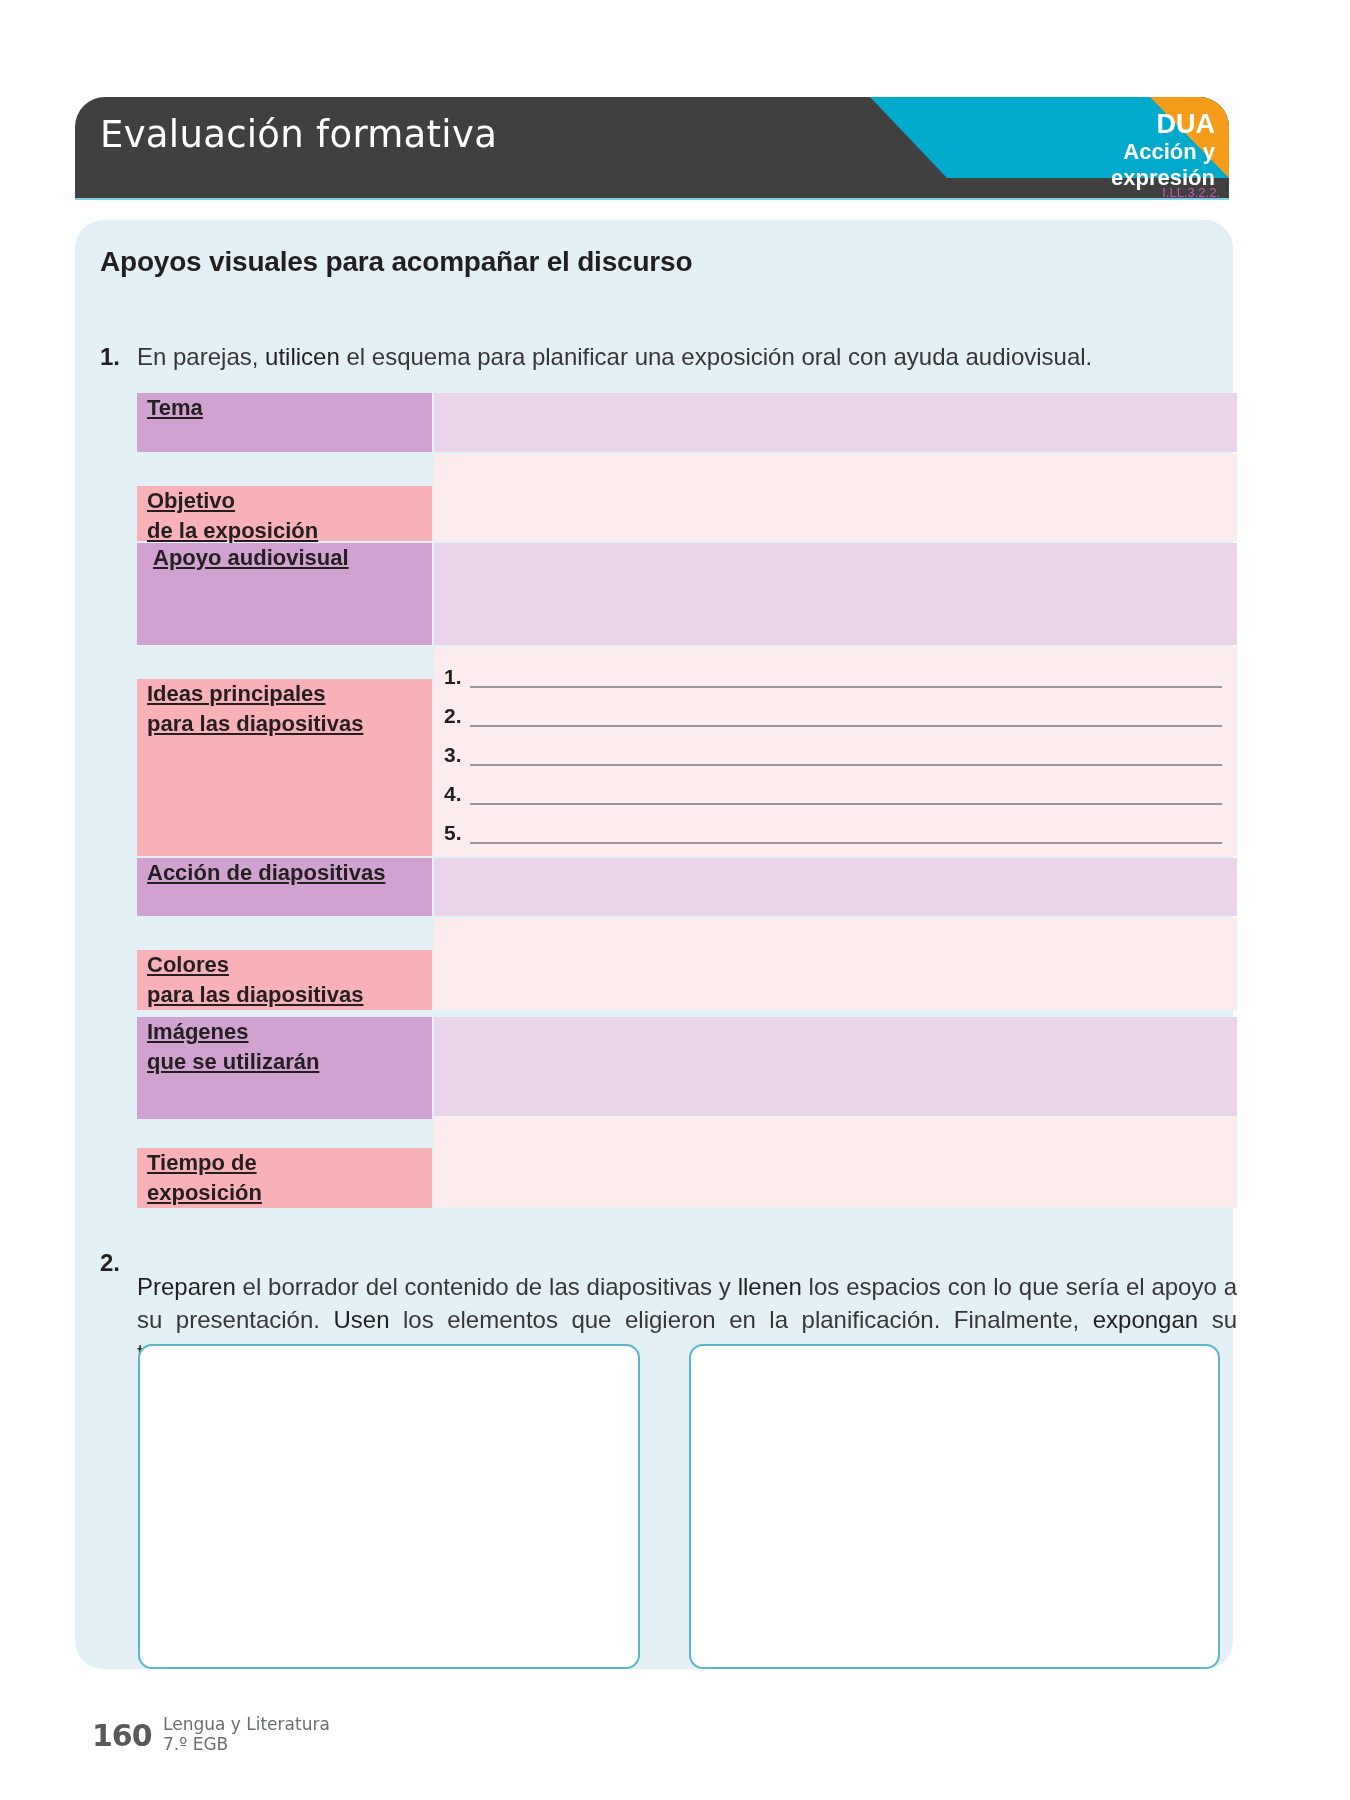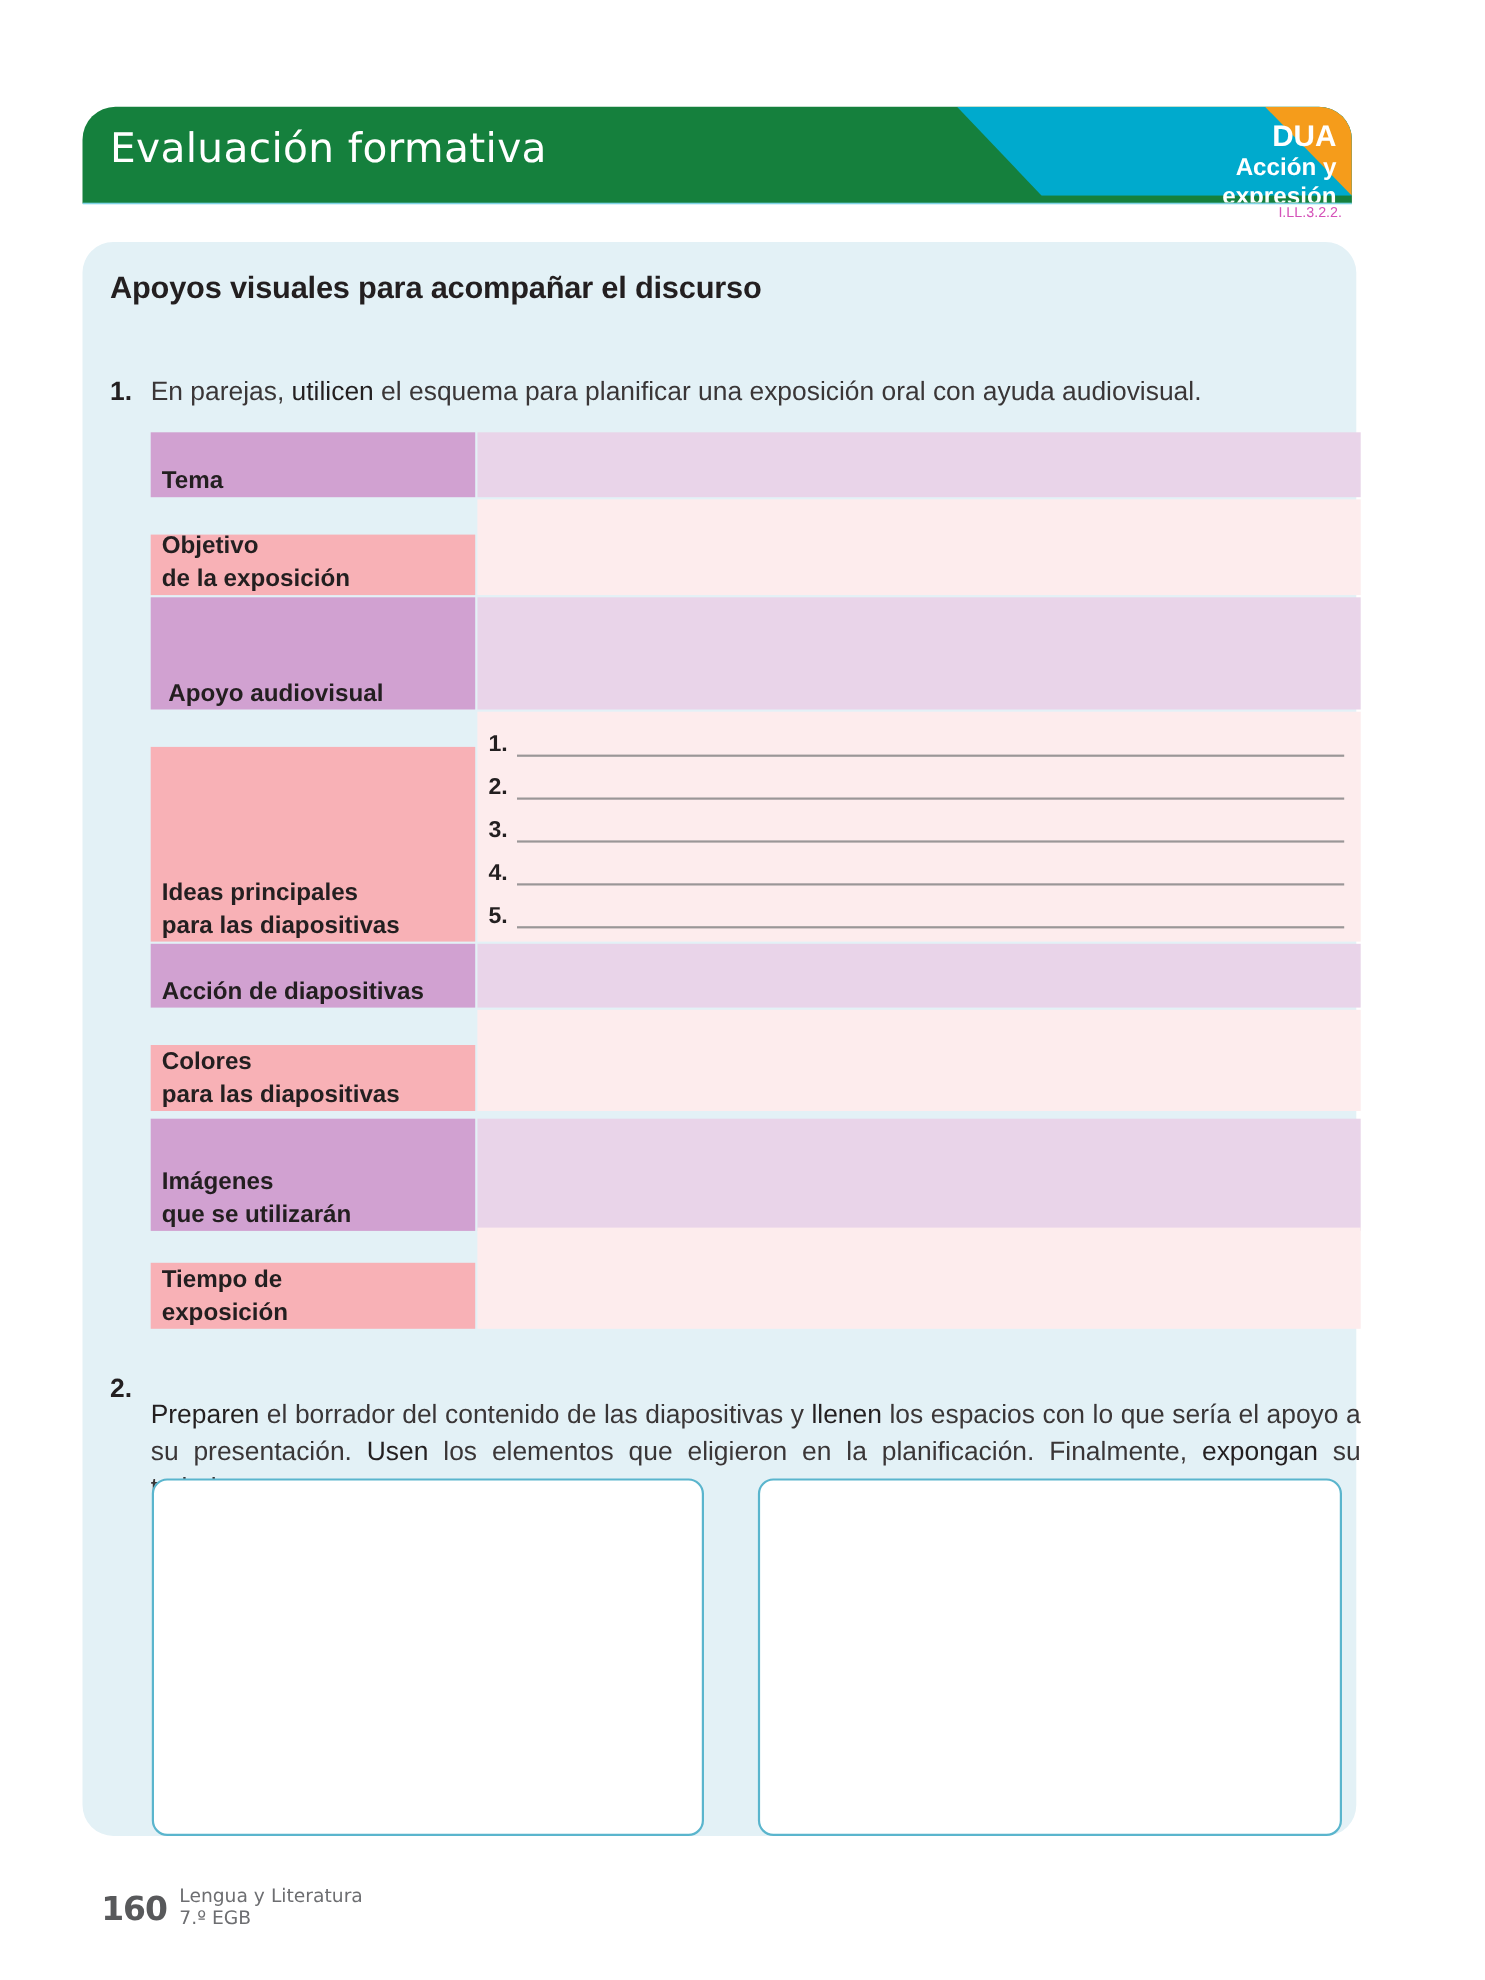--- a/index.html
+++ b/index.html
@@ -1,22 +1,22 @@
 <!DOCTYPE html>
 <html><head>
 <meta charset="utf-8">
 <style>
   * { box-sizing: border-box; margin: 0; padding: 0; }
   html, body { width: 1350px; height: 1800px; background: #ffffff; overflow: hidden; }
   body { position: relative; font-family: "Liberation Sans", sans-serif; color: #231f20; }
 
   
   .header-band {
-    position: absolute; left: 75px; top: 97px; width: 1154px; height: 89px;
-    background: #15803d; border-radius: 30px 30px 0 0; overflow: hidden;
+    position: absolute; left: 75px; top: 97px; width: 1154px; height: 103px;
+    background: #404040; border-radius: 30px 30px 0 0; overflow: hidden;
     border-bottom: 2px solid #7fd3e6;
   }
   .header-band svg { position: absolute; left: 0; top: 0; }
   .header-title {
     position: absolute; left: 25px; top: 16px;
     font-family: "DejaVu Sans", sans-serif; font-size: 37px; color: #ffffff;
     letter-spacing: 0.3px;
   }
   .dua-block { position: absolute; left: 940px; top: 12px; width: 200px; text-align: right; color: #fff; }
   .dua-title { font-family: "Liberation Sans", sans-serif; font-weight: bold; font-size: 27px; line-height: 30px; }
@@ -41,22 +41,22 @@
   .task b { color: #231f20; }
   .task1 { left: 100px; top: 340px; width: 1120px; height: 34px; }
   .task2 { left: 100px; top: 1246px; width: 1137px; height: 110px; }
   .task2 .body { width: 1100px; text-align: justify; margin-top: 24px; }
 
   
   .plan-table { position: absolute; left: 137px; top: 393px; width: 1100px; }
   .row { position: absolute; left: 0; width: 1100px; }
   .cell-label {
     position: absolute; left: 0; top: 0; bottom: 0; width: 295px;
-    display: flex; align-items: flex-end; padding-left: 10px;
-    font-size: 22px; font-weight: bold; color: #231f20; line-height: 30px;
+    display: flex; align-items: flex-start; padding-left: 10px;
+    font-size: 22px; font-weight: bold; color: #231f20; line-height: 30px; text-decoration: underline;
   }
   .cell-value { position: absolute; left: 297px; top: 0; bottom: 0; right: 0; }
   .row.purple .cell-label { background: #d1a1d1; }
   .row.purple .cell-value { background: #e9d4e9; }
   .row.pink .cell-label { background: #f8b1b6; margin-top: 32px; }
   .row.pink .cell-value { background: #fdeced; }
   .row-label-indent { padding-left: 16px !important; }
 
   .idea-line { position: absolute; left: 10px; right: 15px; height: 24px; }
   .idea-line .n { position: absolute; left: 0; top: 0; font-size: 21px; font-weight: bold; color: #231f20; }

